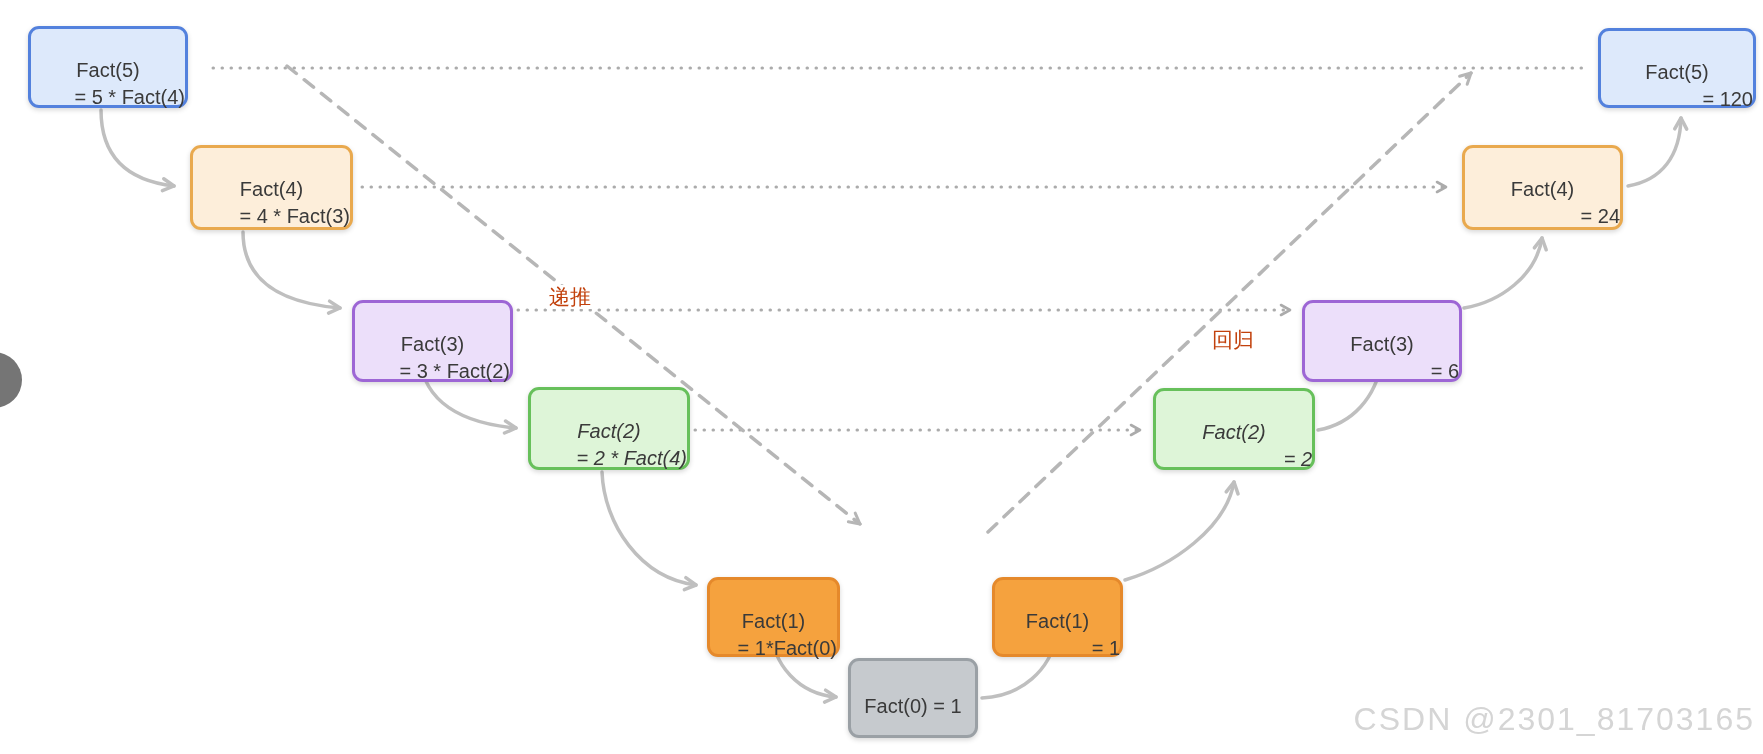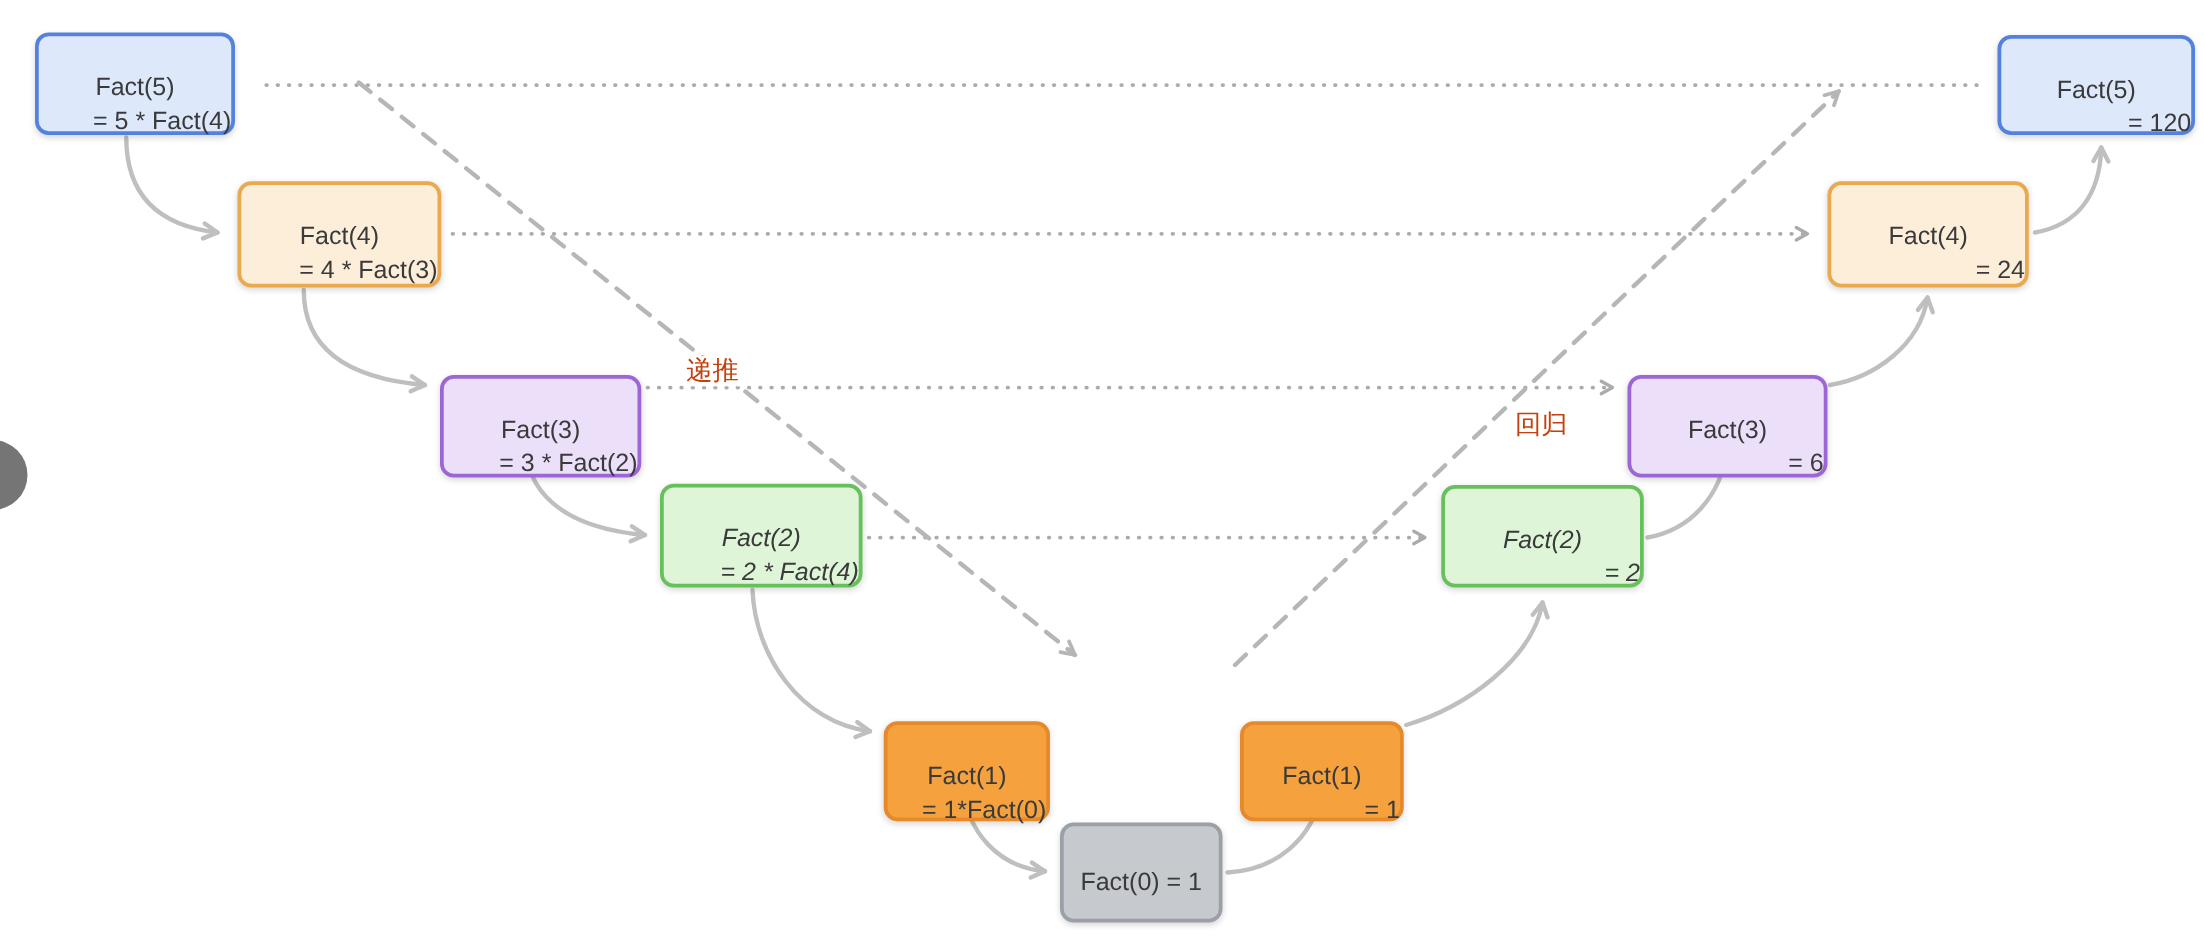--- a/index.html
+++ b/index.html
@@ -148,14 +148,15 @@
   <div class="node node-blue" style="left:1598px;top:28px;width:158px;height:80px;">
     <div class="l1">Fact(5)</div>
     <div class="l2">= 120</div>
   </div>
 
   <div class="phase-label" style="left:546px;top:285px;">递推</div>
   <div class="phase-label" style="left:1209px;top:284px;margin-top:44px;">回归</div>
 
   <div id="edge-handle"></div>
 
+  <div id="watermark">CSDN @2301_81703165</div>
 
 </div>
 
 </body></html>

